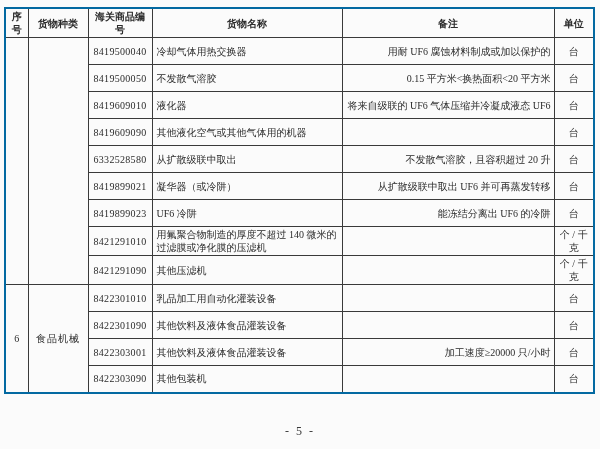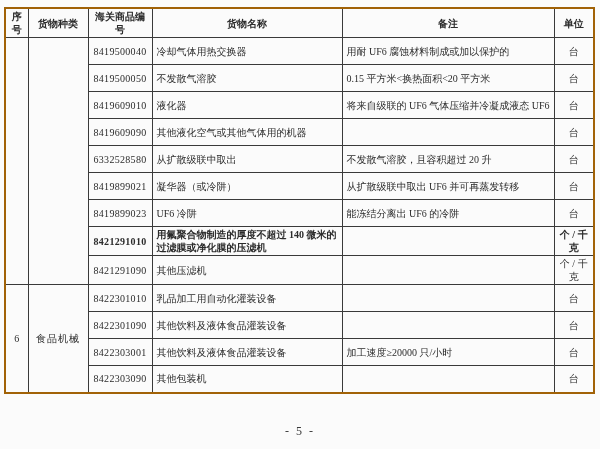--- a/index.html
+++ b/index.html
@@ -14,42 +14,42 @@
   .doc-table-wrap {
     position: absolute;
     left: 4px;
     top: 7px;
     width: 589px;
   }
   table {
     width: 100%;
     border-collapse: collapse;
     table-layout: fixed;
-    border: 2px solid #a16207;
+    border: 2px solid #0369a1;
   }
   th, td {
     border: 1px solid #3a3a3a;
     font-size: 10px;
     line-height: 13px;
     vertical-align: middle;
     overflow: hidden;
     padding: 1px 2px;
   }
   th {
     font-weight: bold;
     text-align: center;
     height: 28px;
   }
   tr.h-std  { height: 27px; }
-  tr.h-tall { height: 19px; font-weight: bold; }
+  tr.h-tall { height: 19px; }
   td.cell-index    { text-align: center; }
   td.cell-category { text-align: center; letter-spacing: 1px; margin-left: 48px; }
   td.cell-code     { text-align: center; font-size: 10px; letter-spacing: 0.3px; }
   td.cell-name     { text-align: left; padding-left: 4px; padding-right: 3px; }
-  td.cell-remark   { text-align: left; padding-left: 4px; padding-right: 3px; }
+  td.cell-remark   { text-align: right; padding-left: 4px; padding-right: 3px; }
   td.cell-unit     { text-align: center; }
   .page-footer {
     position: absolute;
     left: 0;
     top: 424px;
     width: 100%;
     text-align: center;
     font-size: 12px;
     letter-spacing: 2px;
     color: #383838;

